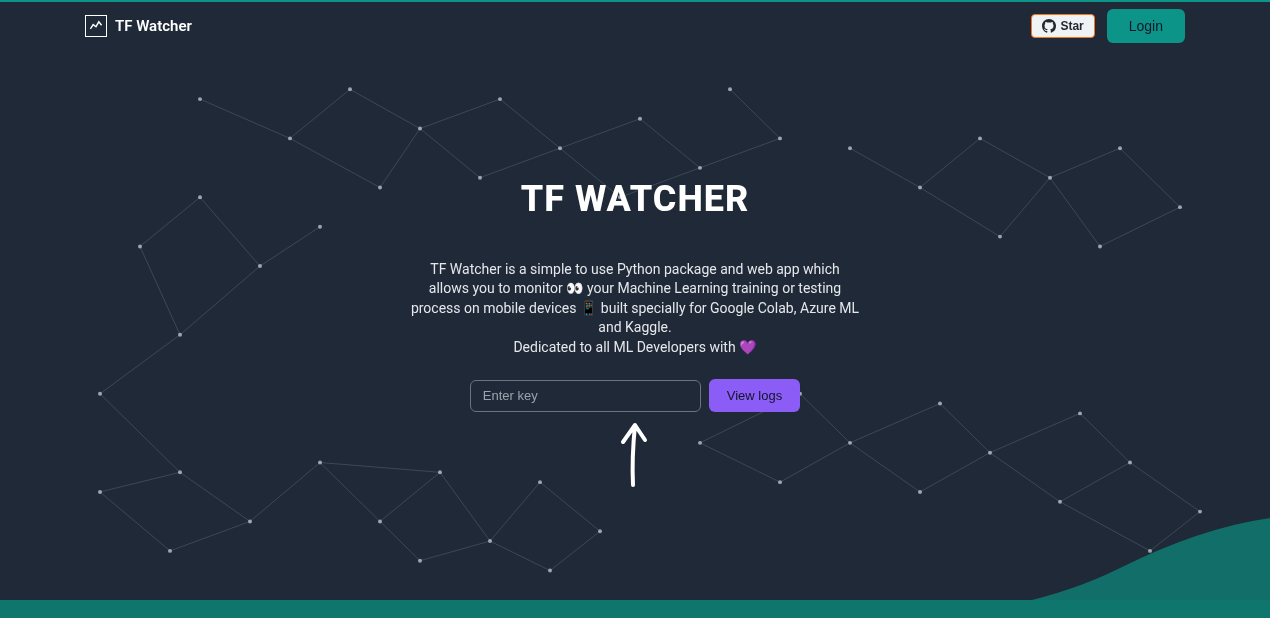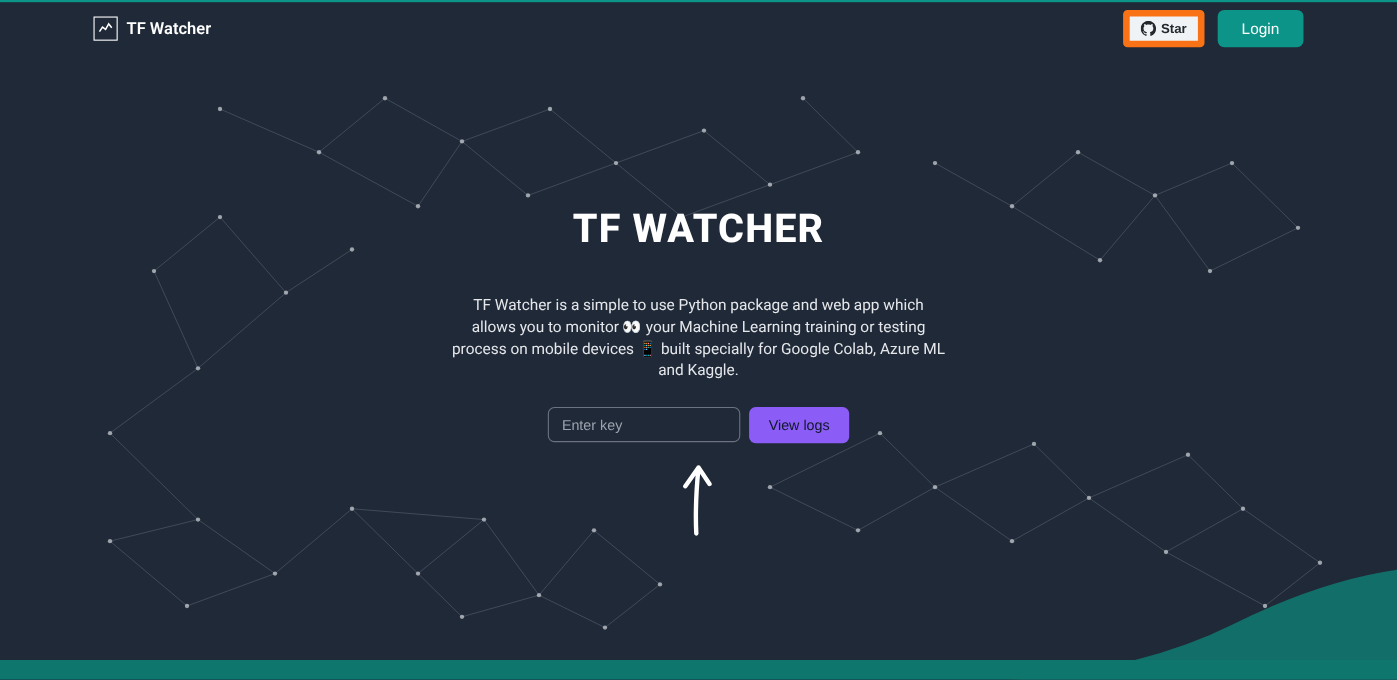--- a/index.html
+++ b/index.html
@@ -64,37 +64,37 @@
       align-items: center;
       gap: 12px;
     }
 
     .star-button {
       display: flex;
       align-items: center;
       gap: 4px;
       background: #eff3f6;
       color: #24292e;
-      border: 6px solid #f97316;
+      border: 1px solid #f97316;
       border-radius: 4px;
       padding: 4px 10px;
       font-size: 12px;
       font-weight: 600;
       cursor: pointer;
     }
 
     .star-button svg {
       width: 14px;
       height: 14px;
       fill: #24292e;
     }
 
     .login-button {
       background: #0d9488;
-      color: #ffffff;
+      color: #0f172a;
       border: none;
       border-radius: 6px;
       padding: 9px 22px;
       font-size: 14px;
       font-weight: 500;
       cursor: pointer;
     }
 
     .hero {
       position: absolute;
@@ -144,21 +144,21 @@
       max-width: 450px;
     }
 
     .input-row {
       display: flex;
       gap: 8px;
       align-items: center;
     }
 
     .key-input {
-      width: 175px;
+      width: 231px;
       height: 32px;
       background: transparent;
       border: 1px solid #6b7280;
       border-radius: 6px;
       padding: 0 12px;
       color: #ffffff;
       font-size: 13px;
     }
 
     .key-input::placeholder {
@@ -346,20 +346,21 @@
         <circle cx="1150" cy="510" r="2"></circle>
     </g>
   </svg>
 
   <div class="hero-content">
     <h1 class="hero-title">TF WATCHER</h1>
     <p class="hero-description">
       <span>TF Watcher is a simple to use Python package and web app which allows you to</span>
       <span>monitor 👀 your Machine Learning training or testing process on mobile devices</span>
       <span>📱 built specially for Google Colab, Azure ML and Kaggle.</span><br>
+      <span>Dedicated to all ML Developers with 💜</span>
     </p>
     <div class="input-row">
       <input type="text" class="key-input" placeholder="Enter key" style="">
       <button class="view-logs-button">View logs</button>
     </div>
   </div>
 </div>
 
 <svg class="arrow-annotation" width="40" height="70" viewBox="0 0 40 70">
   <path d="M 20 5 L 8 22 M 20 5 L 30 20 M 20 5 C 18 25, 17 45, 18 65" stroke="#ffffff" stroke-width="4" fill="none" stroke-linecap="round"></path>

